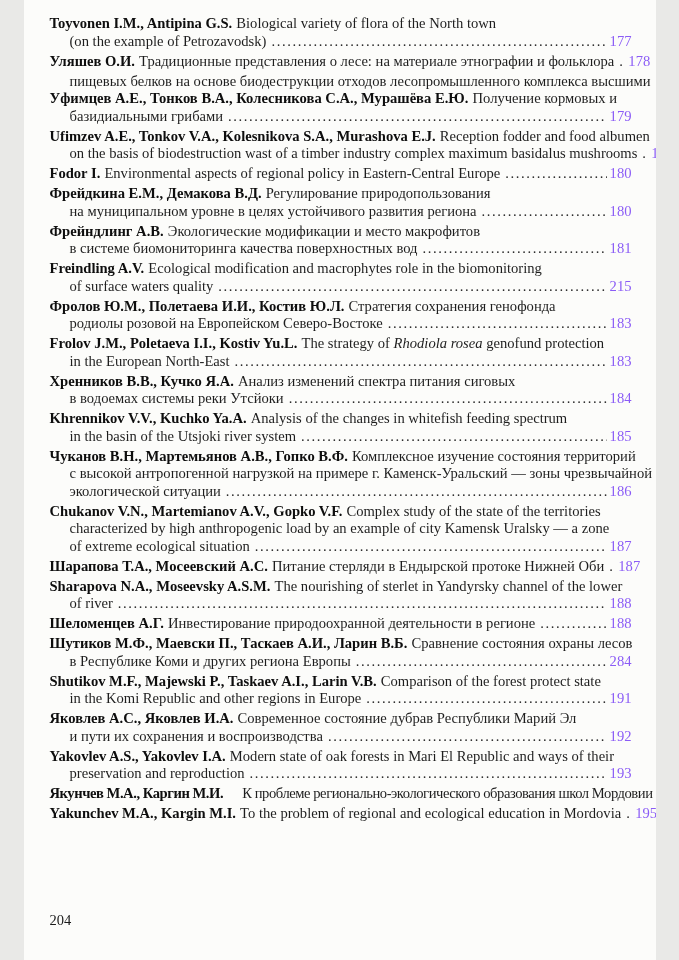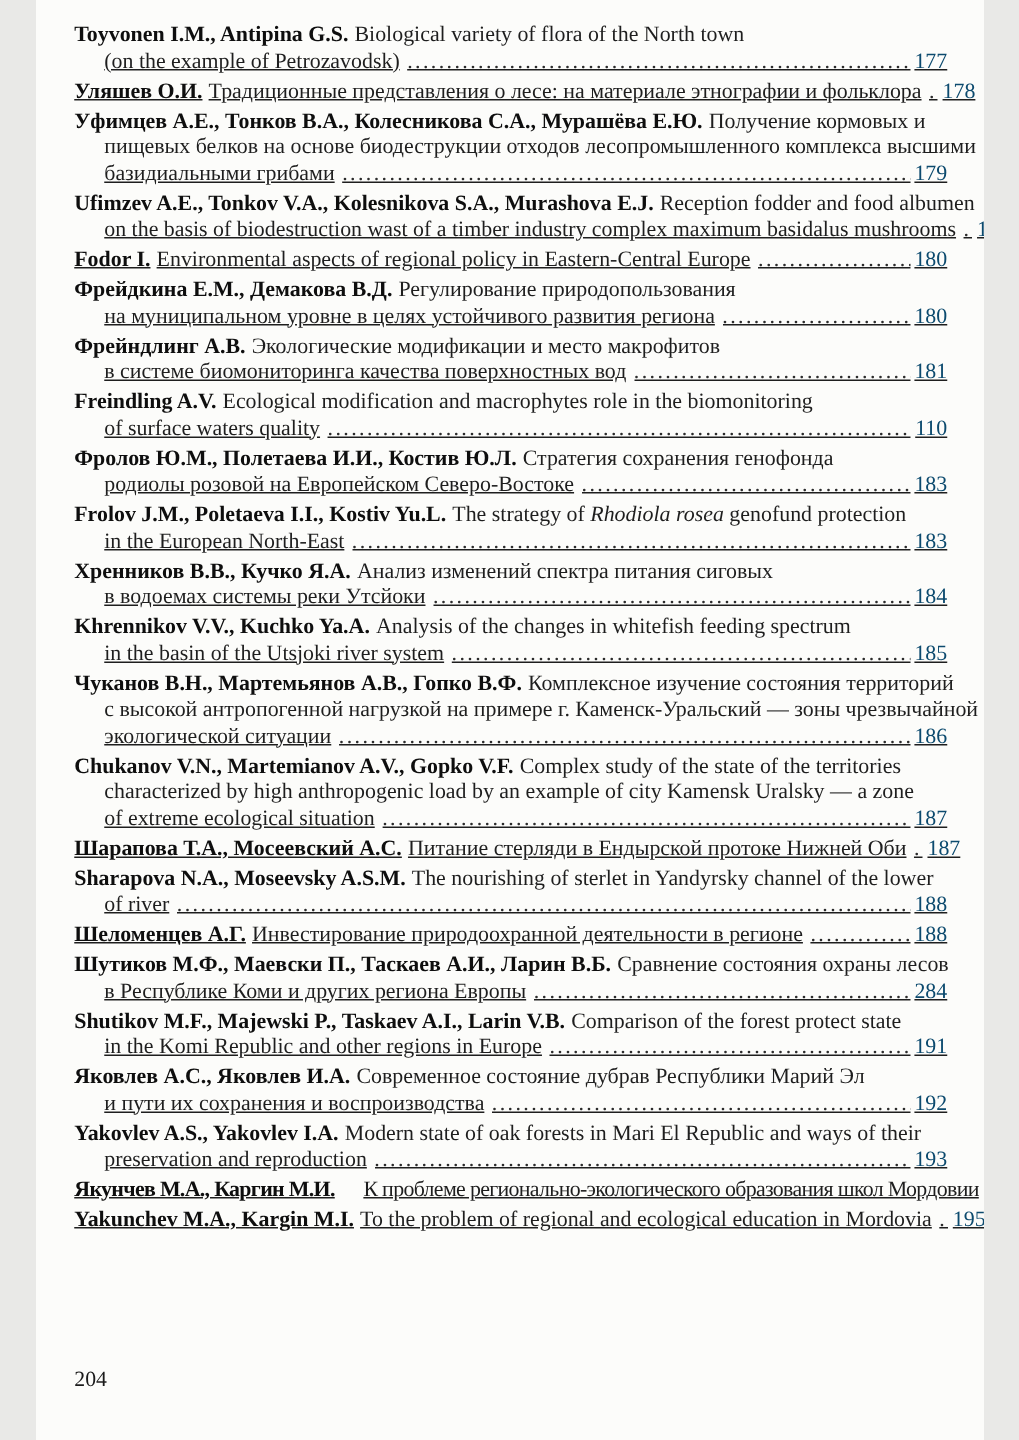--- a/index.html
+++ b/index.html
@@ -32,21 +32,20 @@
     font-size: 14.6px;
     line-height: 17.5px;
     white-space: nowrap;
   }
   .line.cont {
     padding-left: 20px;
   }
   .line.last {
     display: flex;
     align-items: flex-end;
-    text-decoration: underline;
   }
   .line.condensed {
     letter-spacing: -0.45px;
     gap: 15px;
   }
   .authors {
     font-weight: bold;
     color: #0e0e0e;
     margin-right: 0.28em;
   }
@@ -58,21 +57,21 @@
     overflow: hidden;
     margin: 0 3px 0 5px;
     color: #2b2b2b;
   }
   .leader::before {
     content: "...................................................................................................................................................................................................................................................................................................";
     letter-spacing: 1.6px;
   }
   .pagenum {
     flex: 0 0 auto;
-    color: #0c4a6e;
+    color: #8b5cf6;
   }
   .footer {
     text-align: left;
     font-size: 14.5px;
     padding-bottom: 31px;
     color: #1a1a1a;
   }
 </style>
 </head>
 <body>
@@ -89,22 +88,22 @@
       </div>
       <div class="entry">
         <div class="line last">
           <span class="authors">Уляшев О.И.</span>
           <span class="txt">Традиционные представления о лесе: на материале этнографии и фольклора</span>
           <span class="leader"></span>
           <span class="pagenum">178</span>
         </div>
       </div>
       <div class="entry">
+        <div class="line cont"><span class="txt">пищевых белков на основе биодеструкции отходов лесопромышленного комплекса высшими</span></div>
         <div class="line"><span class="authors">Уфимцев А.Е., Тонков В.А., Колесникова С.А., Мурашёва Е.Ю.</span><span class="txt">Получение кормовых и</span></div>
-        <div class="line cont"><span class="txt">пищевых белков на основе биодеструкции отходов лесопромышленного комплекса высшими</span></div>
         <div class="line cont last">
           <span class="txt">базидиальными грибами</span>
           <span class="leader"></span>
           <span class="pagenum">179</span>
         </div>
       </div>
       <div class="entry">
         <div class="line"><span class="authors">Ufimzev A.E., Tonkov V.A., Kolesnikova S.A., Murashova E.J.</span><span class="txt">Reception fodder and food albumen</span></div>
         <div class="line cont last">
           <span class="txt">on the basis of biodestruction wast of a timber industry complex maximum basidalus mushrooms</span>
@@ -134,21 +133,21 @@
           <span class="txt">в системе биомониторинга качества поверхностных вод</span>
           <span class="leader"></span>
           <span class="pagenum">181</span>
         </div>
       </div>
       <div class="entry">
         <div class="line"><span class="authors">Freindling A.V.</span><span class="txt">Ecological modification and macrophytes role in the biomonitoring</span></div>
         <div class="line cont last">
           <span class="txt">of surface waters quality</span>
           <span class="leader"></span>
-          <span class="pagenum">110</span>
+          <span class="pagenum">215</span>
         </div>
       </div>
       <div class="entry">
         <div class="line"><span class="authors">Фролов Ю.М., Полетаева И.И., Костив Ю.Л.</span><span class="txt">Стратегия сохранения генофонда</span></div>
         <div class="line cont last">
           <span class="txt">родиолы розовой на Европейском Северо-Востоке</span>
           <span class="leader"></span>
           <span class="pagenum">183</span>
         </div>
       </div>

